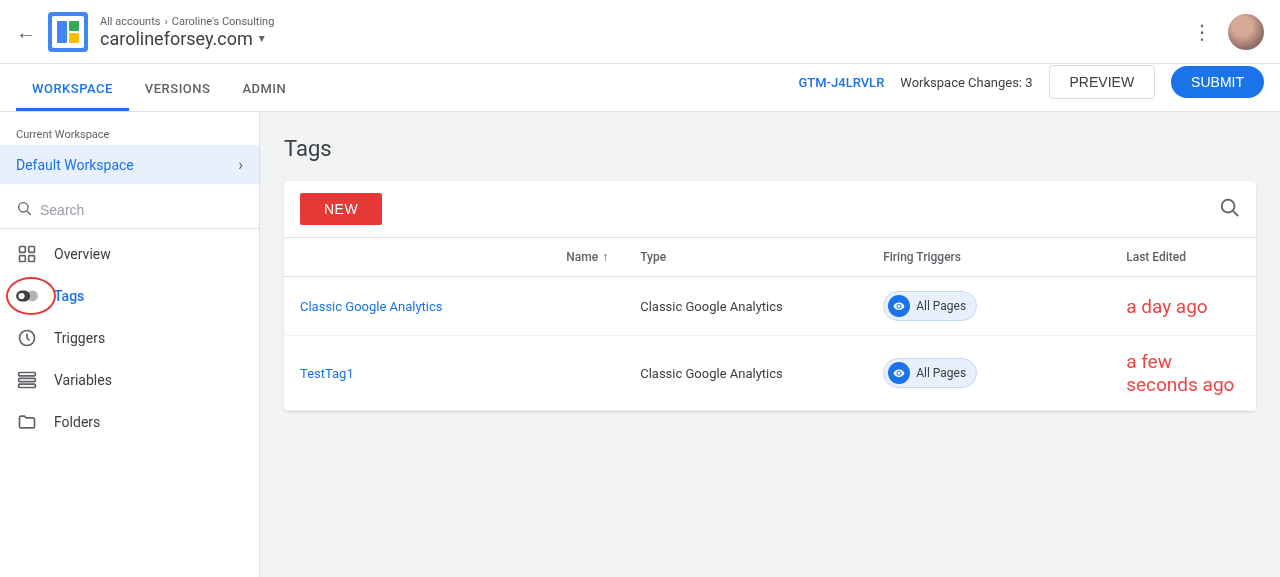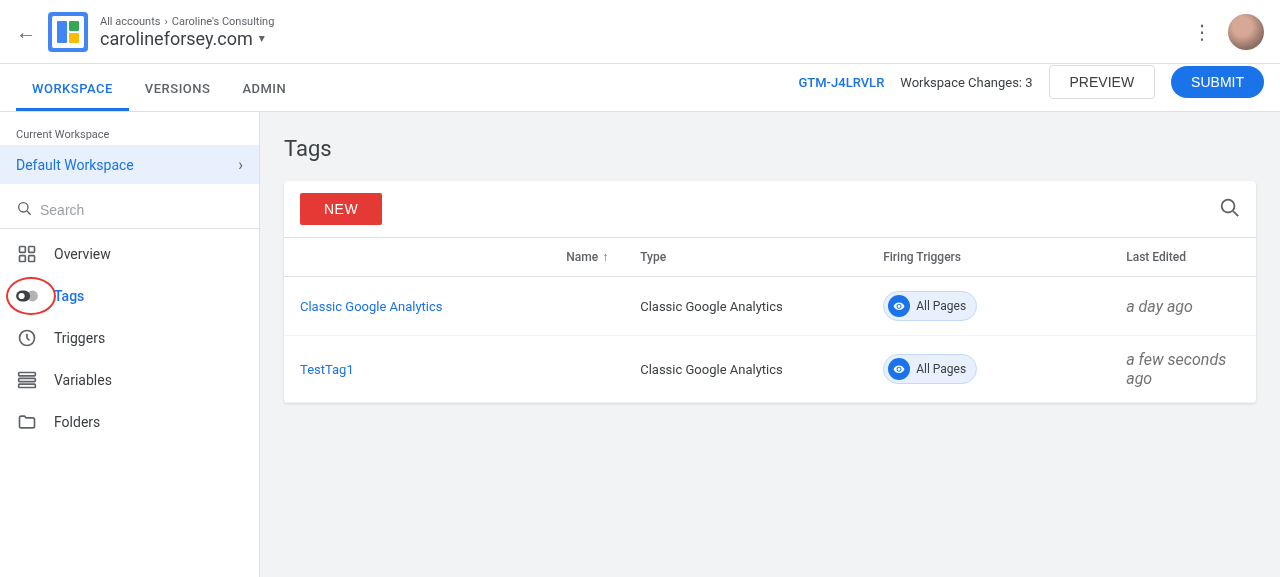--- a/index.html
+++ b/index.html
@@ -346,23 +346,22 @@
       justify-content: center;
       flex-shrink: 0;
     }
     .trigger-eye svg {
       width: 12px;
       height: 12px;
       fill: #fff;
     }
 
     .last-edited {
-      color: #737373;
-      font-size: 16px;
-      font-style: italic;
+      color: #ef4444;
+      font-size: 19px;
     }
 
     
     .col-name { width: 35%; }
     .col-type { width: 25%; }
     .col-triggers { width: 25%; }
     .col-edited { width: 15%; }
   </style>
 </head>
 <body>

